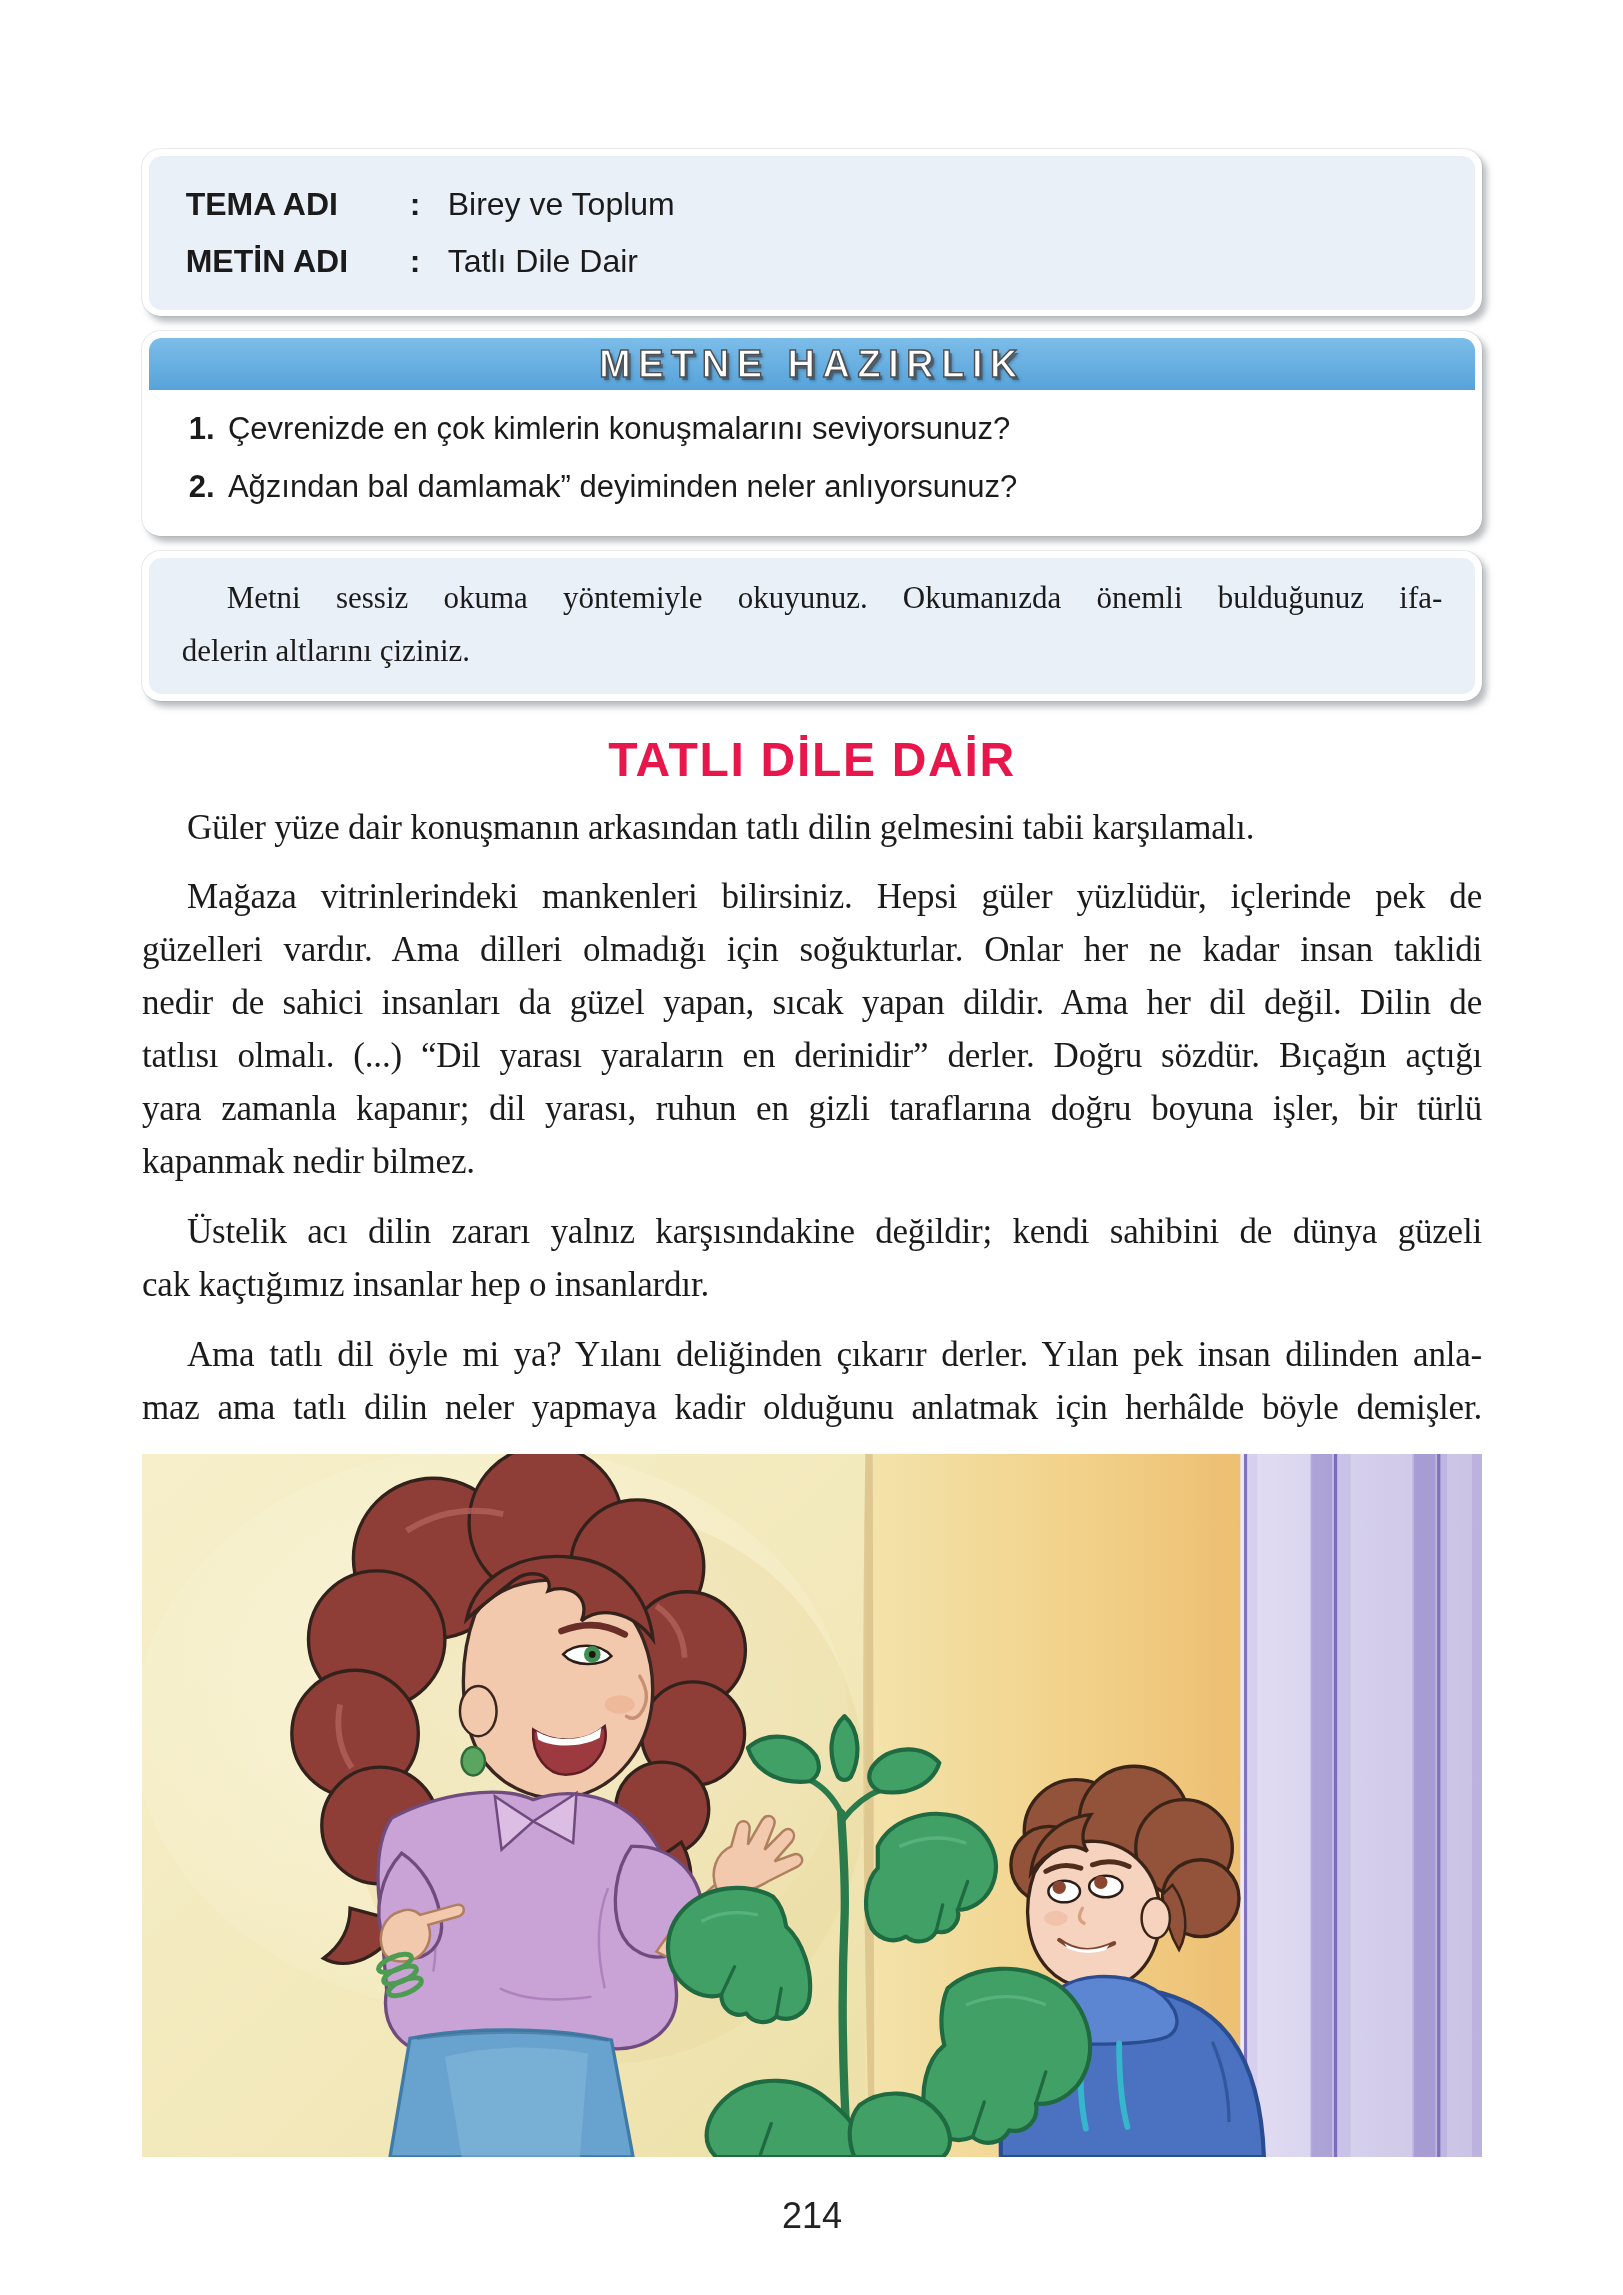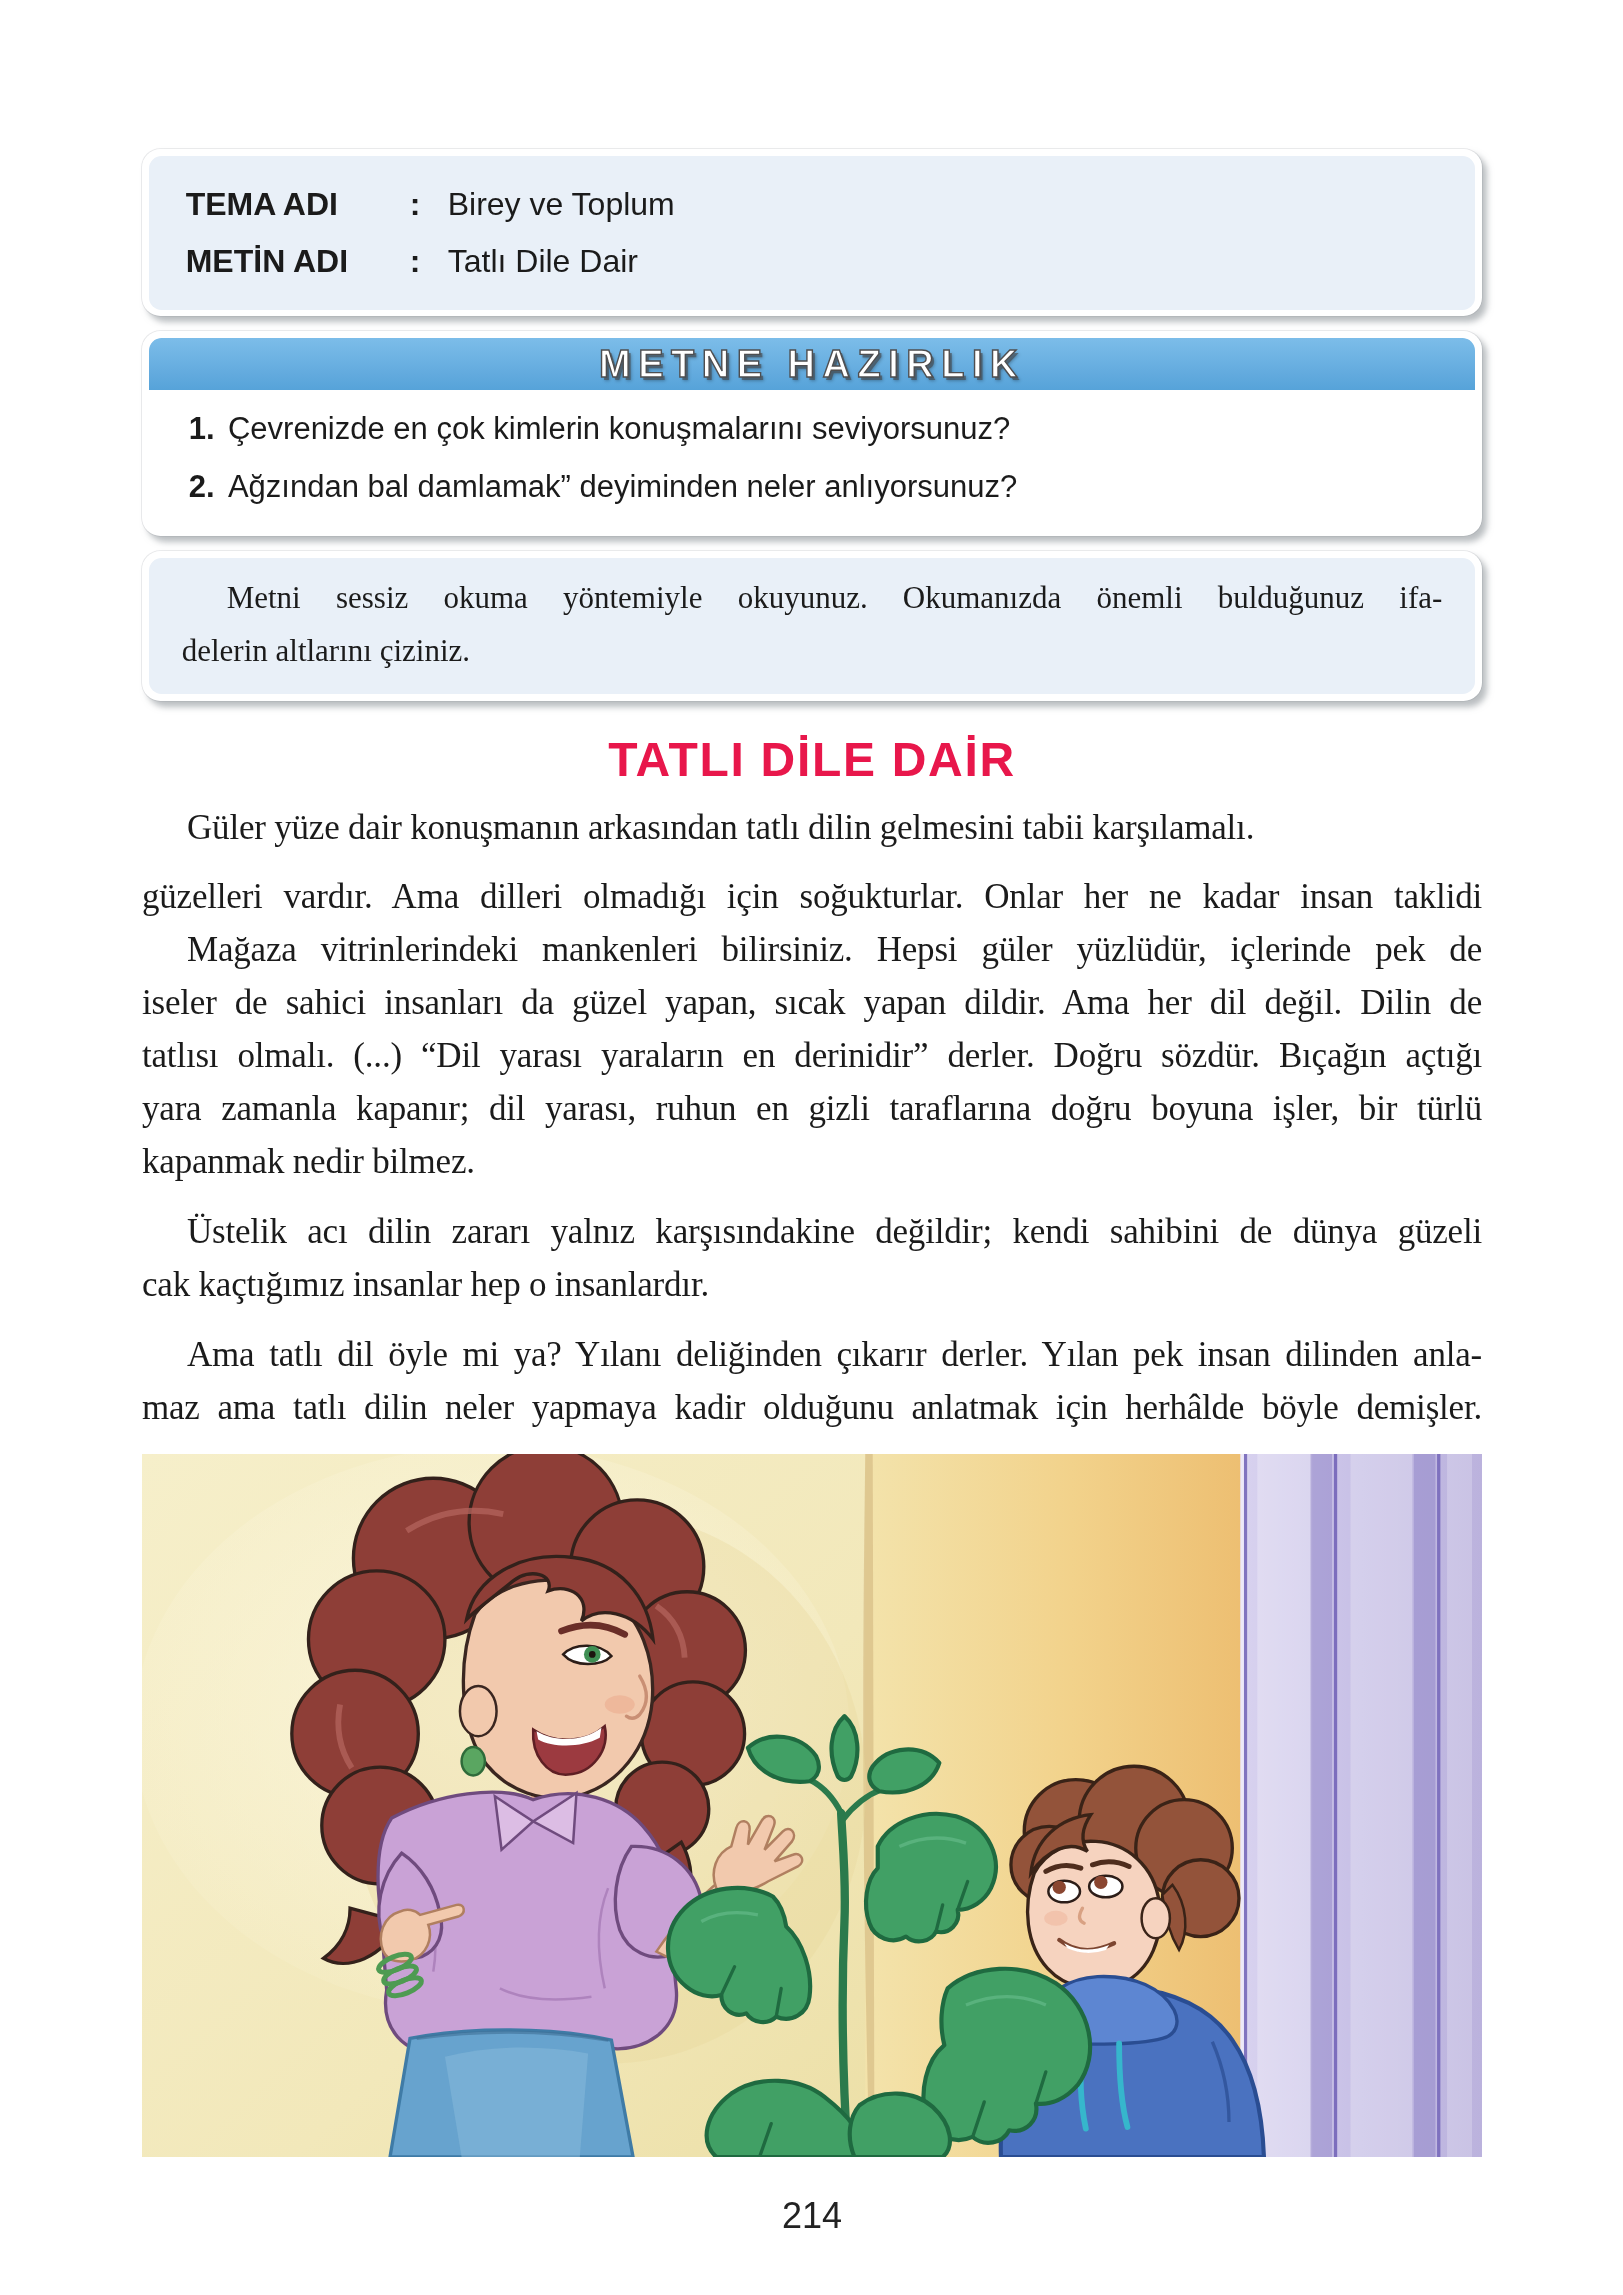--- a/index.html
+++ b/index.html
@@ -107,23 +107,23 @@
       </div>
     </section>
 
     <h1 class="article-title">TATLI DİLE DAİR</h1>
 
     <div class="article">
       <div class="para">
         <div class="p-line indent">Güler yüze dair konuşmanın arkasından tatlı dilin gelmesini tabii karşılamalı.</div>
       </div>
       <div class="para">
+        <div class="p-line just indent">Mağaza vitrinlerindeki mankenleri bilirsiniz. Hepsi güler yüzlüdür, içlerinde pek de</div>
         <div class="p-line just">güzelleri vardır. Ama dilleri olmadığı için soğukturlar. Onlar her ne kadar insan taklidi</div>
-        <div class="p-line just indent">Mağaza vitrinlerindeki mankenleri bilirsiniz. Hepsi güler yüzlüdür, içlerinde pek de</div>
-        <div class="p-line just">iseler de sahici insanları da güzel yapan, sıcak yapan dildir. Ama her dil değil. Dilin de</div>
+        <div class="p-line just">nedir de sahici insanları da güzel yapan, sıcak yapan dildir. Ama her dil değil. Dilin de</div>
         <div class="p-line just">tatlısı olmalı. (...) “Dil yarası yaraların en derinidir” derler. Doğru sözdür. Bıçağın açtığı</div>
         <div class="p-line just">yara zamanla kapanır; dil yarası, ruhun en gizli taraflarına doğru boyuna işler, bir türlü</div>
         <div class="p-line">kapanmak nedir bilmez.</div>
       </div>
       <div class="para">
         <div class="p-line just indent">Üstelik acı dilin zararı yalnız karşısındakine değildir; kendi sahibini de dünya güzeli</div>
         <div class="p-line">cak kaçtığımız insanlar hep o insanlardır.</div>
       </div>
       <div class="para">
         <div class="p-line just indent">Ama tatlı dil öyle mi ya? Yılanı deliğinden çıkarır derler. Yılan pek insan dilinden anla-</div>

